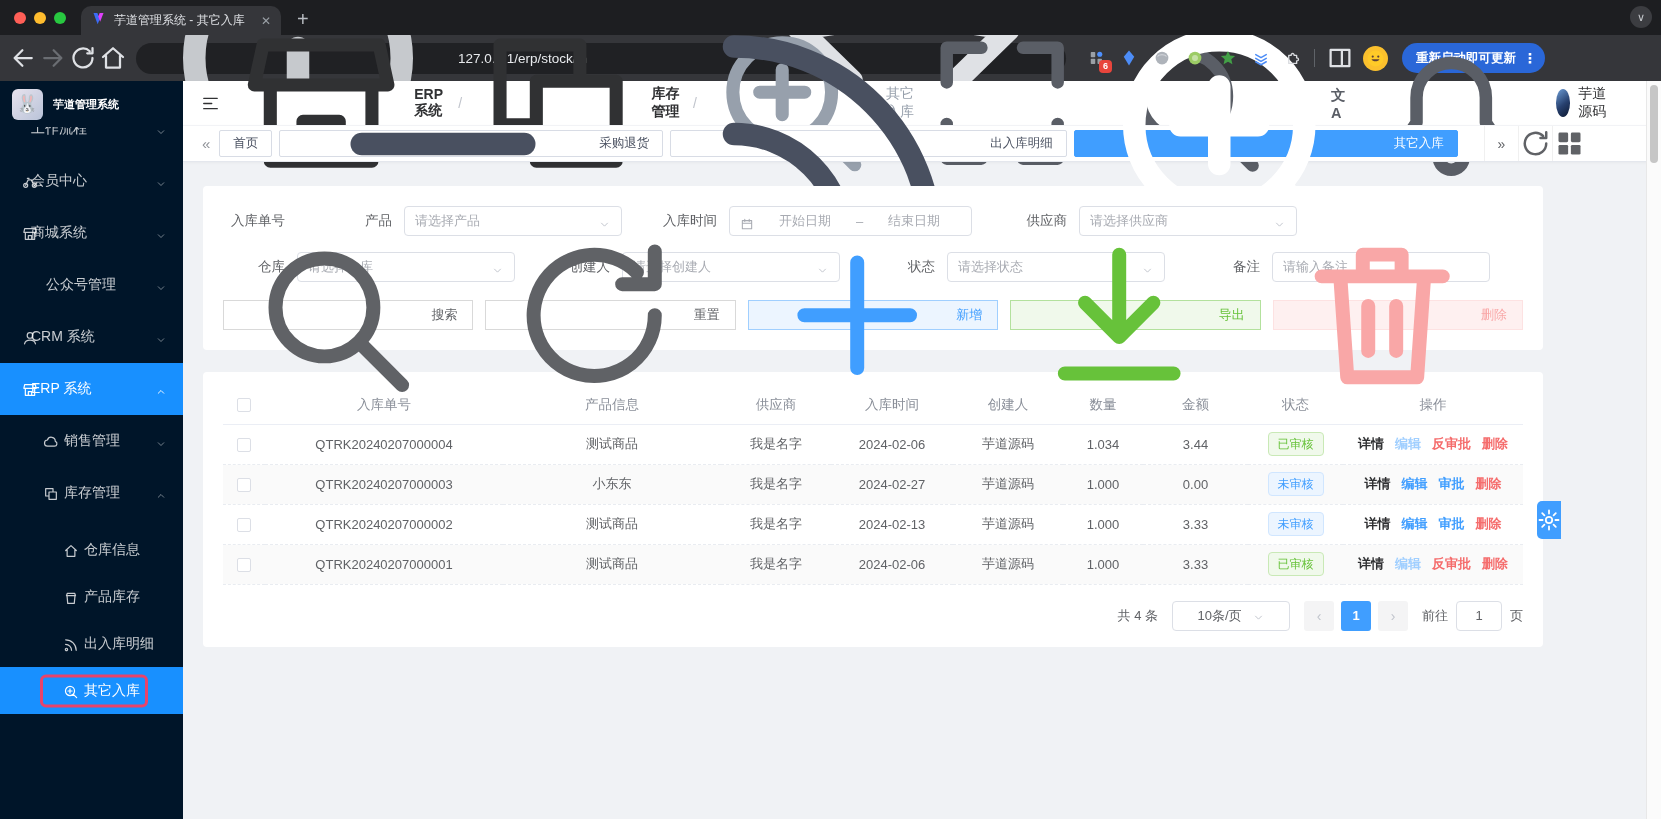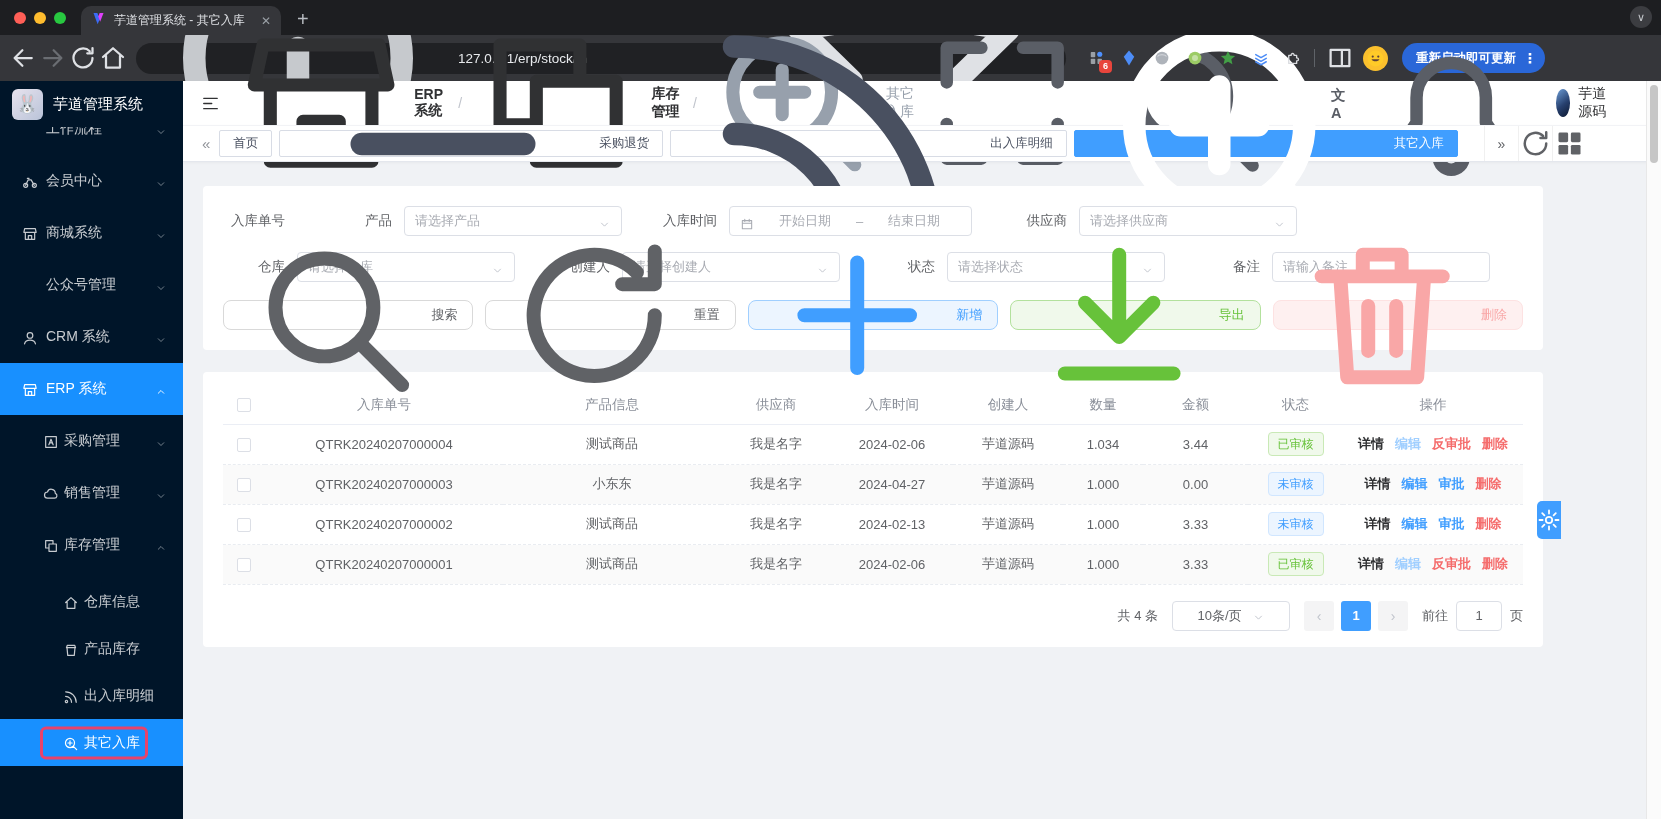--- a/index.html
+++ b/index.html
@@ -34,25 +34,25 @@
 .avatar-chrome{width:25px;height:25px;border-radius:50%;background:#fbc02d;display:flex;align-items:center;justify-content:center;margin:0 8px}
 .avatar-chrome svg{width:19px;height:19px}
 .update-pill{height:30px;border-radius:15px;background:#2a67d8;color:#fff;font-size:12.5px;font-weight:700;display:flex;align-items:center;padding:0 8px 0 14px;gap:7px;margin-left:6px;white-space:nowrap}
 .kebab{font-size:14px;font-weight:700;letter-spacing:0}
 
 
 .app{display:flex;height:738px}
 .sidebar{width:183px;background:#001529;color:rgba(255,255,255,.78);position:relative;overflow:hidden;flex:0 0 auto}
 .logo-row{height:46px;display:flex;align-items:center;gap:10px;padding:0 12px;position:relative;z-index:3;background:#001529}
 .logo-img{width:31px;height:31px;border-radius:6px;background:linear-gradient(135deg,#e8e3ee,#b9c3d8);display:flex;align-items:center;justify-content:center;font-size:18px;flex:0 0 auto}
-.logo-title{color:#fff;font-weight:400;font-size:15px;white-space:nowrap}
+.logo-title{color:#fff;font-weight:700;font-size:11px;white-space:nowrap}
 #sidebar-menu{margin-top:-24px;position:relative;z-index:1}
 .s-item{height:52px;display:flex;align-items:center;position:relative;font-size:14px;padding-right:16px;cursor:default;white-space:nowrap}
 .s-icon{position:absolute;left:22px;width:16px;height:16px}
-.s-label{margin-left:46px}
+.s-label{margin-left:31px}
 .s-item.lvl2 .s-icon{left:43px}
 .s-item.lvl2 .s-label{margin-left:64px}
 .s-item.lvl2.no-icon .s-label{margin-left:46px}
 .s-item.lvl3{height:47px}
 .s-item.lvl3 .s-icon{left:63px}
 .s-item.lvl3 .s-label{margin-left:84px}
 .s-item.sub-start{margin-top:7px}
 .s-chev{margin-left:auto;width:12px;height:12px;color:rgba(255,255,255,.5)}
 .s-item.active{background:#1890ff;color:#fff}
 .s-item.active .s-chev{color:#fff}
@@ -94,21 +94,21 @@
 .field{display:flex;align-items:center;margin-right:33px}
 .f-label{width:62px;text-align:right;margin-right:12px;font-size:13.5px;color:#606266;white-space:nowrap}
 .control{width:218px;height:30px;border:1px solid #dcdfe6;border-radius:4px;display:flex;align-items:center;padding:0 10px;background:#fff}
 .control .ph{color:#a8abb2;font-size:13px;flex:1;white-space:nowrap;overflow:hidden}
 .control .chev{color:#c0c4cc;width:13px;height:13px;flex:0 0 auto}
 .control.daterange{width:243px;gap:4px}
 .dr-cal{color:#a8abb2;width:14px;height:14px;flex:0 0 auto}
 .dr-text{color:#a8abb2;font-size:13px;flex:1;text-align:center;white-space:nowrap}
 .dr-sep{color:#a8abb2;font-size:13px}
 .filter-btns{display:flex;gap:12px;margin-top:18px}
-.btn{height:30px;border-radius:8px;display:inline-flex;align-items:center;gap:6px;padding:0 15px;font-size:13px;border:1px solid #d9d9d9;background:#fff;color:#606266;white-space:nowrap}
+.btn{height:30px;border-radius:0;display:inline-flex;align-items:center;gap:6px;padding:0 15px;font-size:13px;border:1px solid #d9d9d9;background:#fff;color:#606266;white-space:nowrap}
 .btn svg{width:13px;height:13px}
 .btn.primary{background:#ecf5ff;border-color:#a0cfff;color:#409eff}
 .btn.success{background:#f0f9eb;border-color:#b3e19d;color:#67c23a}
 .btn.danger-disabled{background:#fef0f0;border-color:#fde2e2;color:#f9a7a7}
 
 table{width:100%;border-collapse:collapse;font-size:13px;color:#606266;table-layout:fixed}
 thead th{height:38px;font-weight:500;color:#8a8f99;text-align:center;font-size:13.5px;border-bottom:1px solid #ebeef5;white-space:nowrap}
 tbody td{height:40px;text-align:center;border-bottom:1px dashed #e9ecf1;white-space:nowrap;overflow:hidden}
 tbody tr:nth-child(even){background:#fafafa}
 .checkbox{width:14px;height:14px;border:1px solid #dcdfe6;border-radius:2px;display:inline-block;background:#fff;vertical-align:middle}
@@ -299,29 +299,20 @@
                 <path d="M6.5 9.5 12 15l5.5-5.5"></path>
               </svg></span>
           </div>
           <div class="s-item lvl1 active">
             <span class="s-icon"><svg class="icon " viewBox="0 0 24 24" fill="none" stroke="currentColor" stroke-width="1.8" stroke-linecap="round" stroke-linejoin="round" style="width:100%;height:100%">
                 <path d="M4 4h16l1.2 5.5H2.8zM5 9.5V20h14V9.5M9.5 20v-5.5h5V20"></path>
               </svg></span>
             <span class="s-label">ERP 系统</span>
             <span class="s-chev"><svg class="icon " viewBox="0 0 24 24" fill="none" stroke="currentColor" stroke-width="1.8" stroke-linecap="round" stroke-linejoin="round" style="width:100%;height:100%">
                 <path d="M6.5 14.5 12 9l5.5 5.5"></path>
-              </svg></span>
-          </div>
-          <div class="s-item lvl2">
-            <span class="s-icon"><svg class="icon " viewBox="0 0 24 24" fill="none" stroke="currentColor" stroke-width="1.8" stroke-linecap="round" stroke-linejoin="round" style="width:100%;height:100%">
-                <path d="M4 4h16v16H4zM8.8 16.2 12 7.8l3.2 8.4M10 13.4h4"></path>
-              </svg></span>
-            <span class="s-label">采购管理</span>
-            <span class="s-chev"><svg class="icon " viewBox="0 0 24 24" fill="none" stroke="currentColor" stroke-width="1.8" stroke-linecap="round" stroke-linejoin="round" style="width:100%;height:100%">
-                <path d="M6.5 9.5 12 15l5.5-5.5"></path>
               </svg></span>
           </div>
           <div class="s-item lvl2">
             <span class="s-icon"><svg class="icon " viewBox="0 0 24 24" fill="none" stroke="currentColor" stroke-width="1.8" stroke-linecap="round" stroke-linejoin="round" style="width:100%;height:100%">
                 <path d="M7 18.2a4.6 4.6 0 0 1-.3-9.2A6 6 0 0 1 18.4 11a3.7 3.7 0 0 1-1.2 7.2z"></path>
               </svg></span>
             <span class="s-label">销售管理</span>
             <span class="s-chev"><svg class="icon " viewBox="0 0 24 24" fill="none" stroke="currentColor" stroke-width="1.8" stroke-linecap="round" stroke-linejoin="round" style="width:100%;height:100%">
                 <path d="M6.5 9.5 12 15l5.5-5.5"></path>
               </svg></span>
@@ -611,21 +602,21 @@
                       <span class="lk-danger">反审批</span>
                       <span class="lk-danger">删除</span>
                     </div>
                   </td>
                 </tr>
                 <tr>
                   <td><span class="checkbox"></span></td>
                   <td>QTRK20240207000003</td>
                   <td>小东东</td>
                   <td>我是名字</td>
-                  <td>2024-04-27</td>
+                  <td>2024-02-27</td>
                   <td>芋道源码</td>
                   <td>1.000</td>
                   <td>0.00</td>
                   <td><span class="tag info">未审核</span></td>
                   <td>
                     <div class="actions-cell">
                       <span class="lk-plain">详情</span>
                       <span class="lk-primary">编辑</span>
                       <span class="lk-primary">审批</span>
                       <span class="lk-danger">删除</span>

